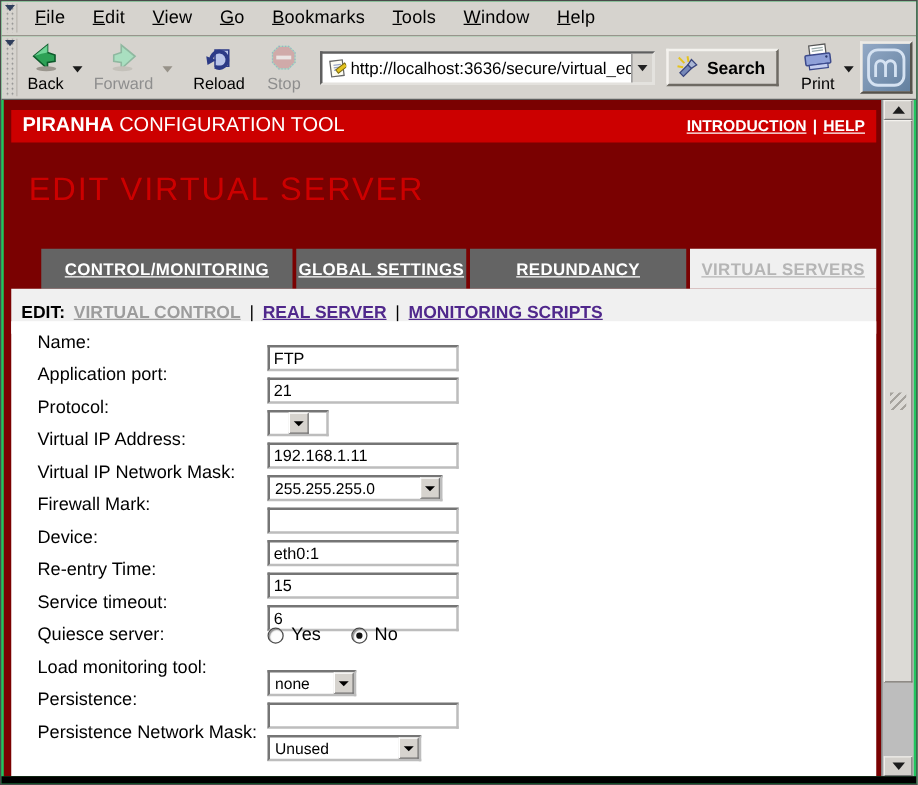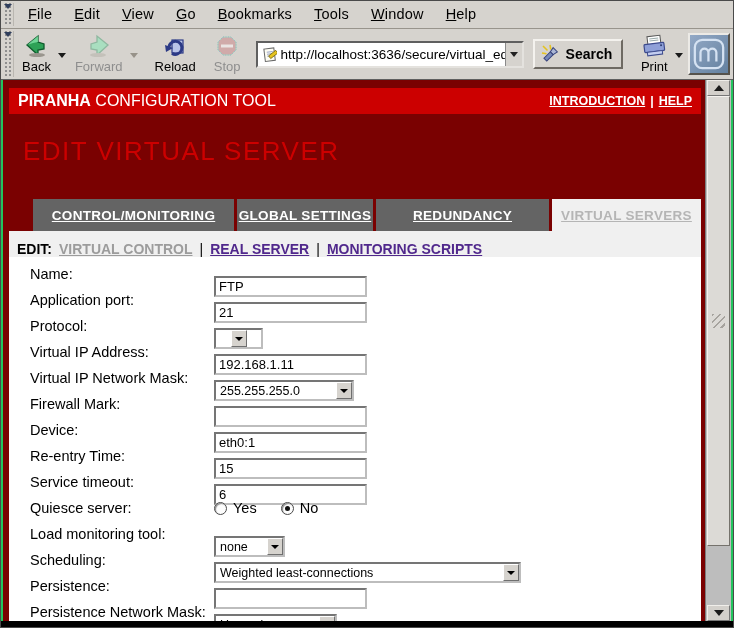--- a/index.html
+++ b/index.html
@@ -427,29 +427,20 @@
       <div class="frow">
         <span class="flabel">Load monitoring tool:</span>
         <span class="sel fctrl w-load">
           <span class="selval">none</span>
           <span class="selbtn">
               <span class="tri"></span>
             </span>
         </span>
       </div>
 
-      <div class="frow">
-        <span class="flabel">Scheduling:</span>
-        <span class="sel fctrl w-sched">
-          <span class="selval">Weighted least-connections</span>
-          <span class="selbtn">
-              <span class="tri"></span>
-            </span>
-        </span>
-      </div>
 
       <div class="frow">
         <span class="flabel">Persistence:</span>
         <input class="tinput fctrl" value="" style="">
       </div>
 
       <div class="frow">
         <span class="flabel">Persistence Network Mask:</span>
         <span class="sel fctrl w-persnm">
           <span class="selval">Unused</span>

